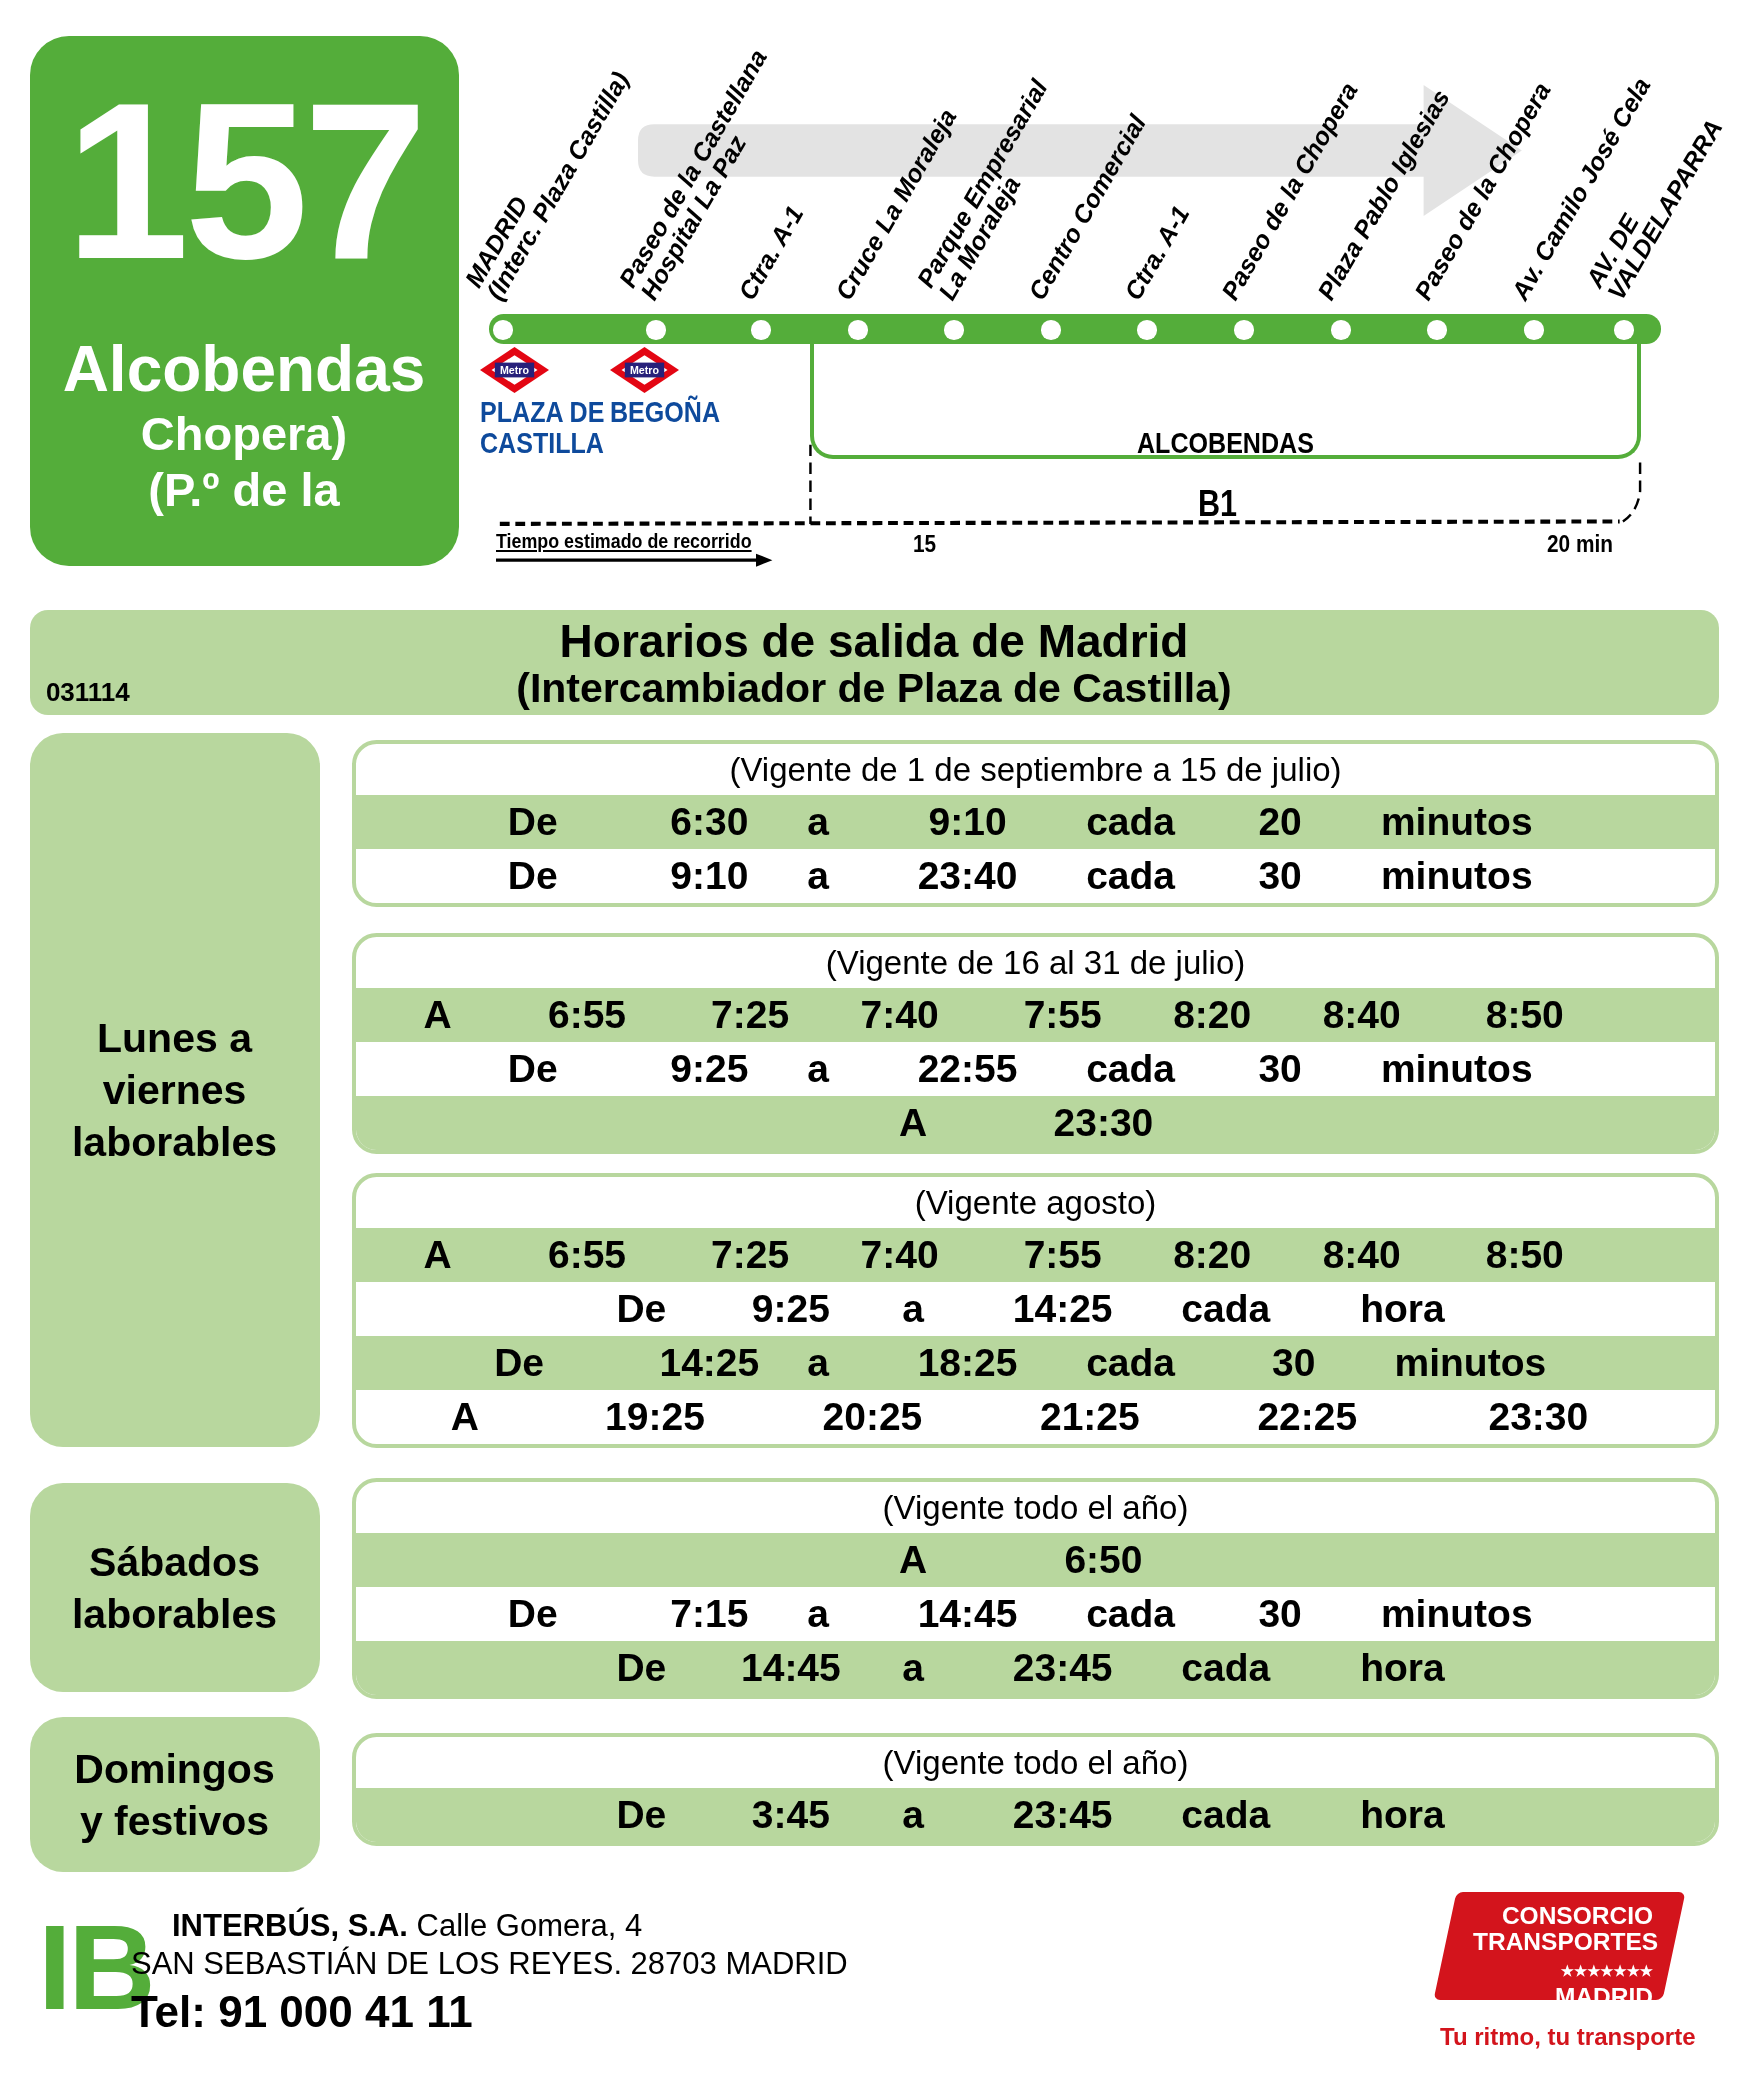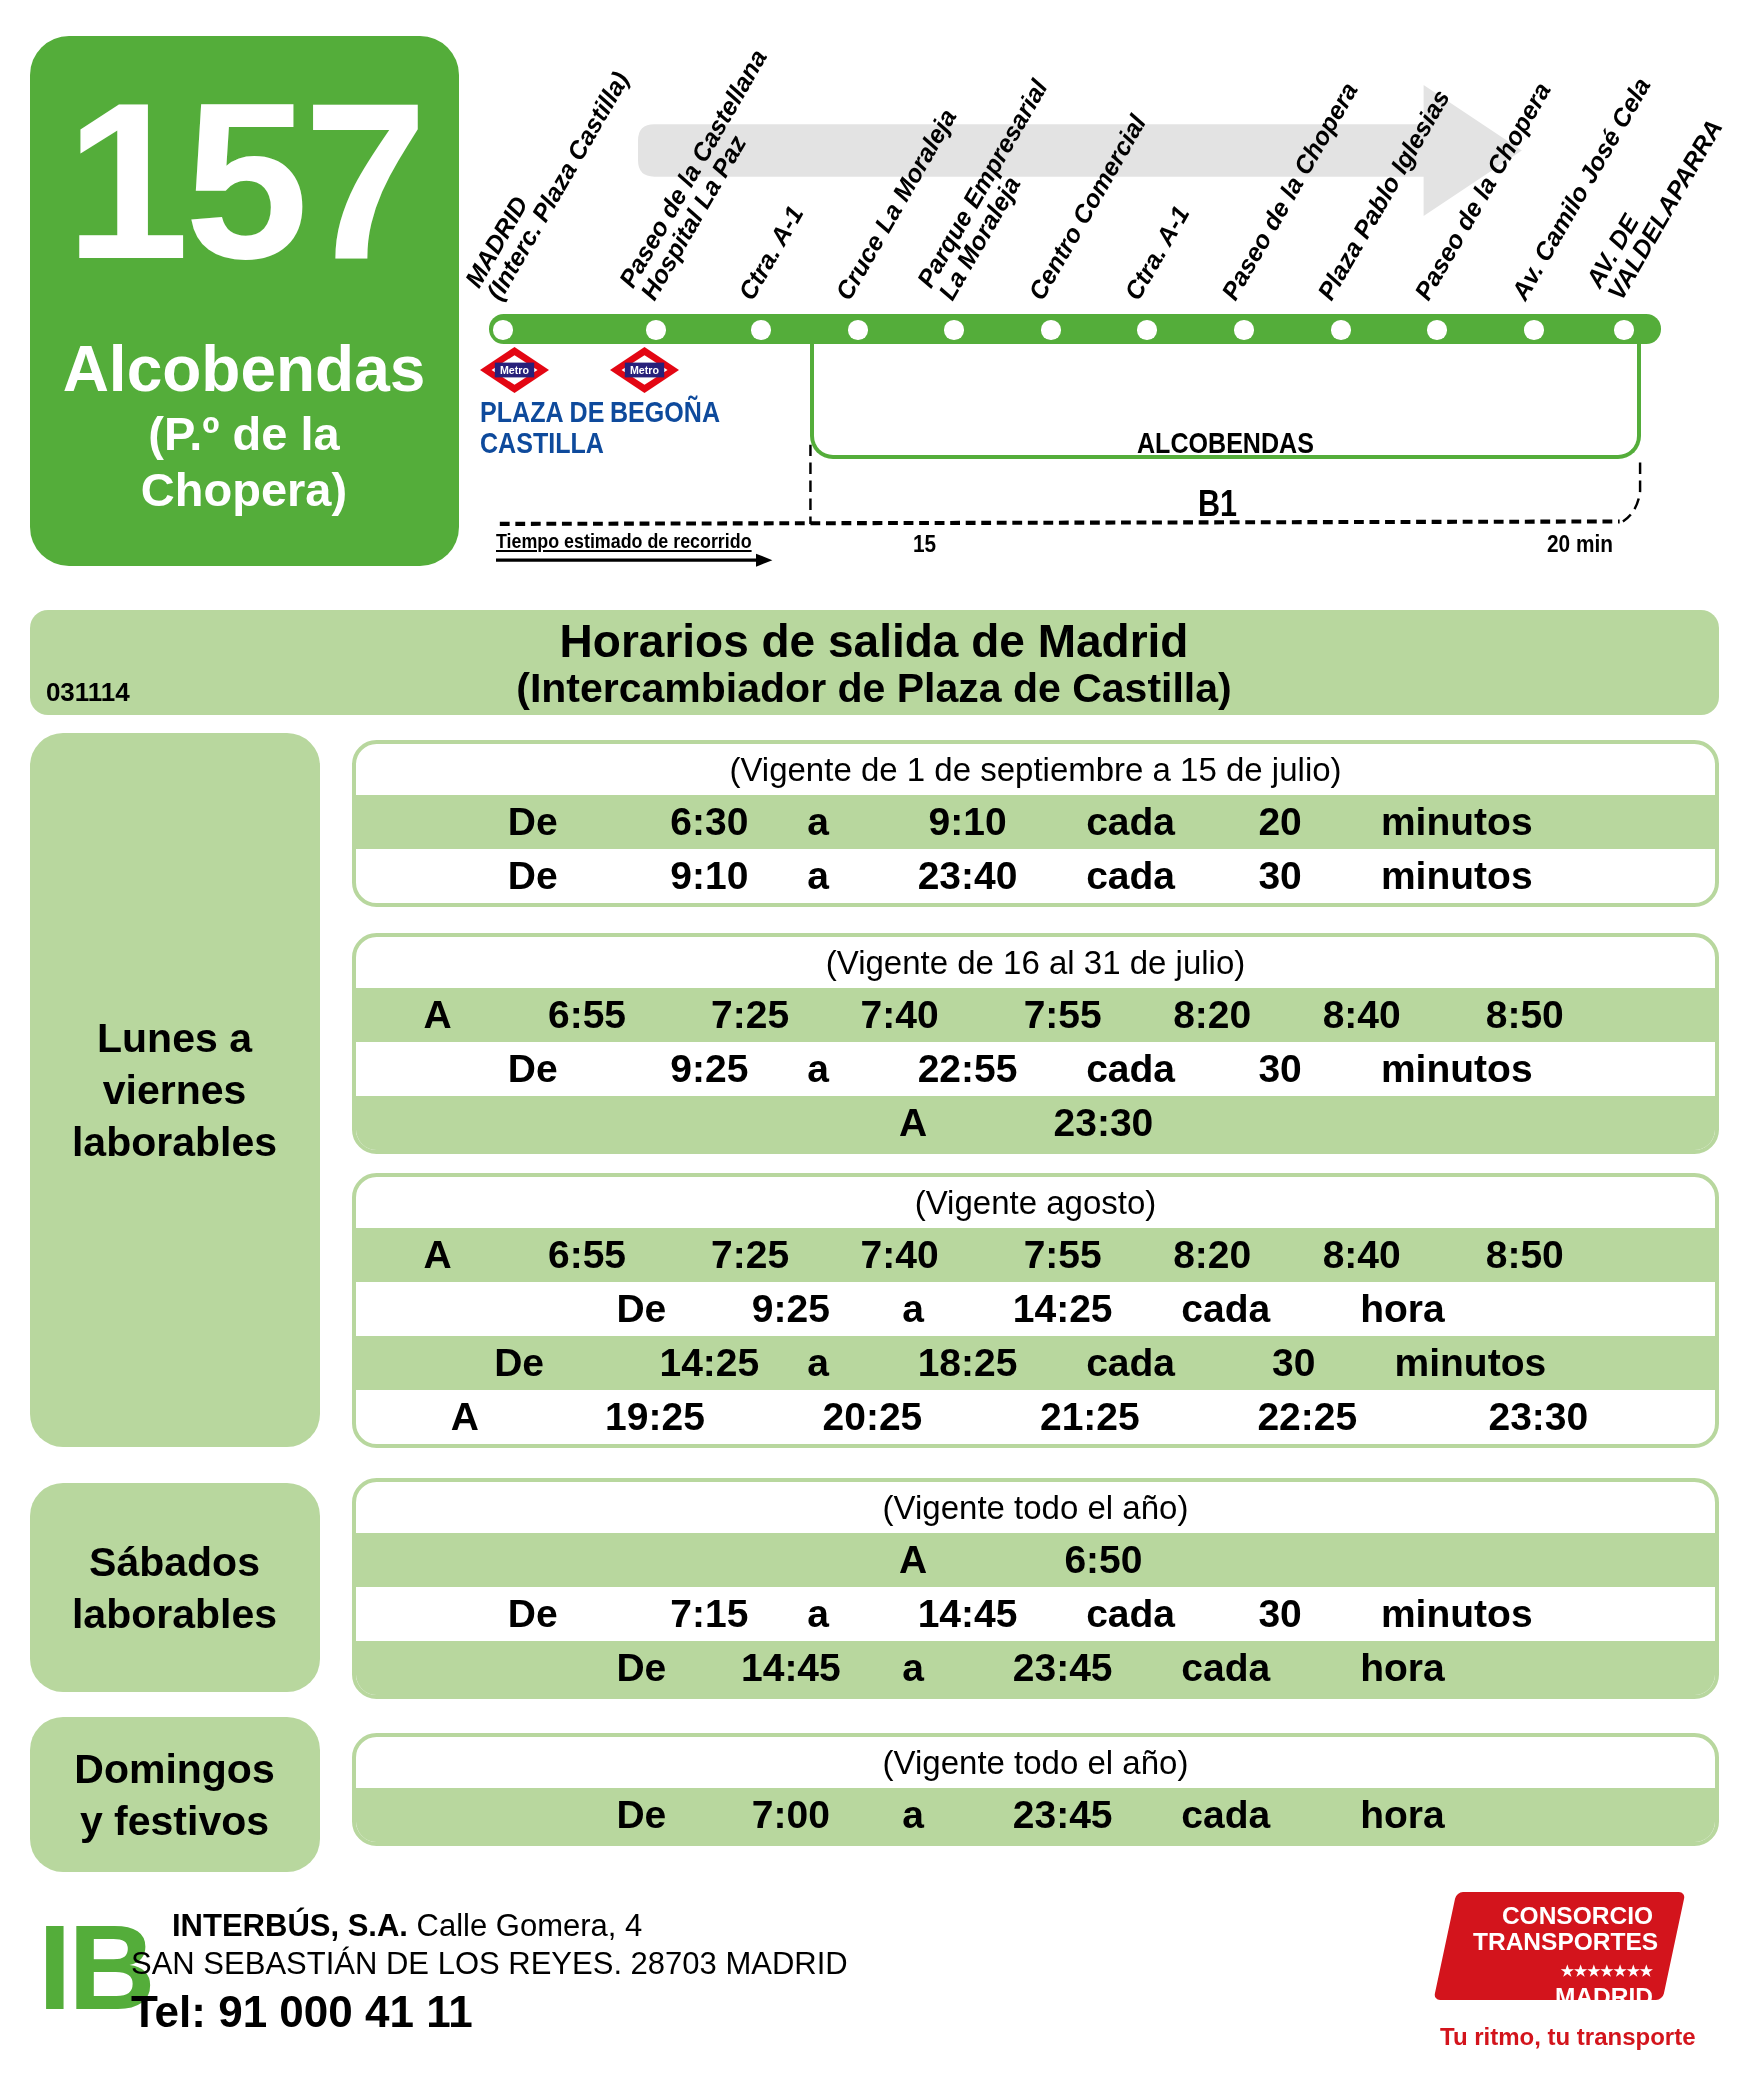--- a/index.html
+++ b/index.html
@@ -91,22 +91,22 @@
   .ctm-text { position: absolute; left: 1473px; top: 1903px; width: 180px; color: #fff; font-size: 24.5px; font-weight: bold; line-height: 26px; text-align: right; }
   .ctm-tagline { position: absolute; left: 1440px; top: 2023px; color: #d3141c; font-size: 24px; font-weight: bold; }
 </style>
 </head>
 <body>
 
 <div class="route-badge">
   <div class="route-number">157</div>
   <div class="dest-main">Alcobendas</div>
   <div class="dest-sub">
+    <div>Chopera)</div>
     <div>(P.º de la</div>
-    <div>Chopera)</div>
   </div>
 </div>
 
 <svg class="direction-arrow" width="892" height="131" viewBox="0 0 1090 160">
   <path d="M20 48 H960 V0 L1080 80 L960 160 V112 H20 Q0 112 0 92 V68 Q0 48 20 48 Z" fill="#e3e3e3"></path>
 </svg>
 
 <div class="route-line"></div>
 <div id="stops-layer">
     <div class="stop-dot" style="left: 493px;"></div>
@@ -303,21 +303,21 @@
       <span style="left: 41%;">a</span>
       <span style="left: 52%;">23:45</span>
       <span style="left: 64%;">cada</span>
       <span style="left: 77%;">hora</span>
     </div>
   </div>
 <div class="panel" style="top:1733px;">
     <div class="panel-title">(Vigente todo el año)</div>
     <div class="row green">
       <span style="left: 21%;">De</span>
-      <span style="left: 32%;">7:00</span>
+      <span style="left: 32%;">3:45</span>
       <span style="left: 41%;">a</span>
       <span style="left: 52%;">23:45</span>
       <span style="left: 64%;">cada</span>
       <span style="left: 77%;">hora</span>
     </div>
   </div>
 
 <div class="ib-logo">IB</div>
 <div class="company-line1">
   <b>INTERBÚS, S.A.</b>

